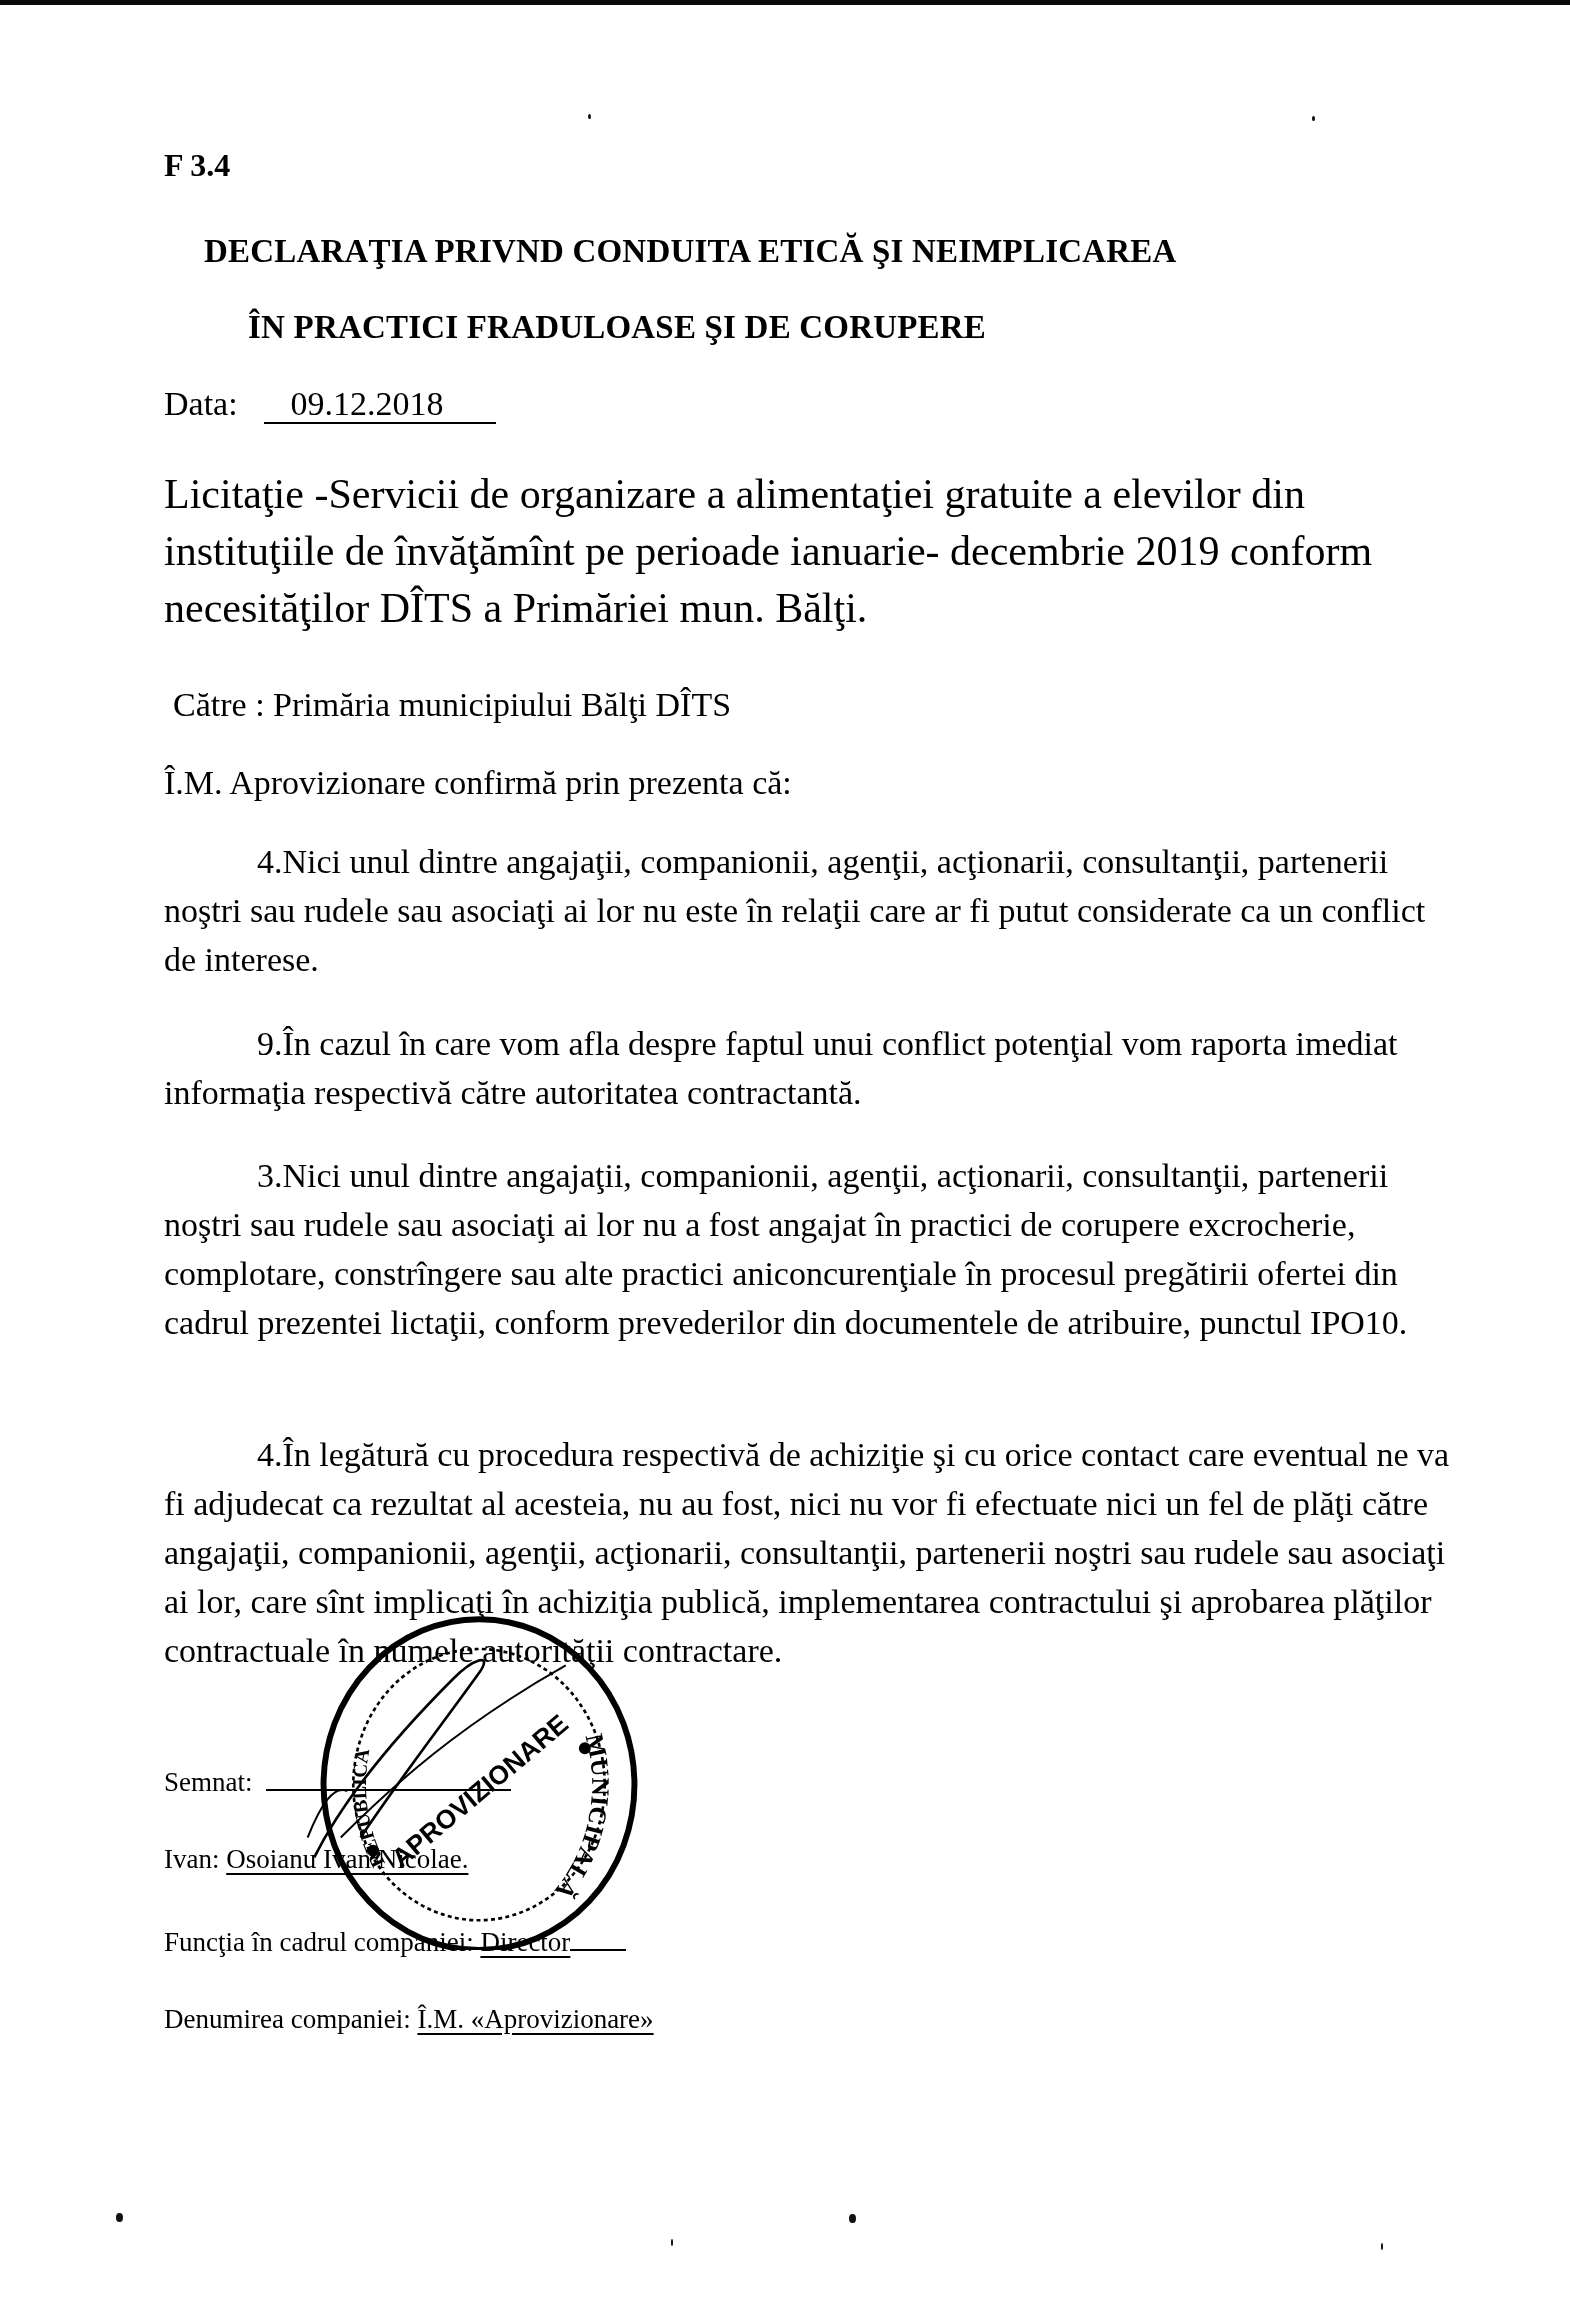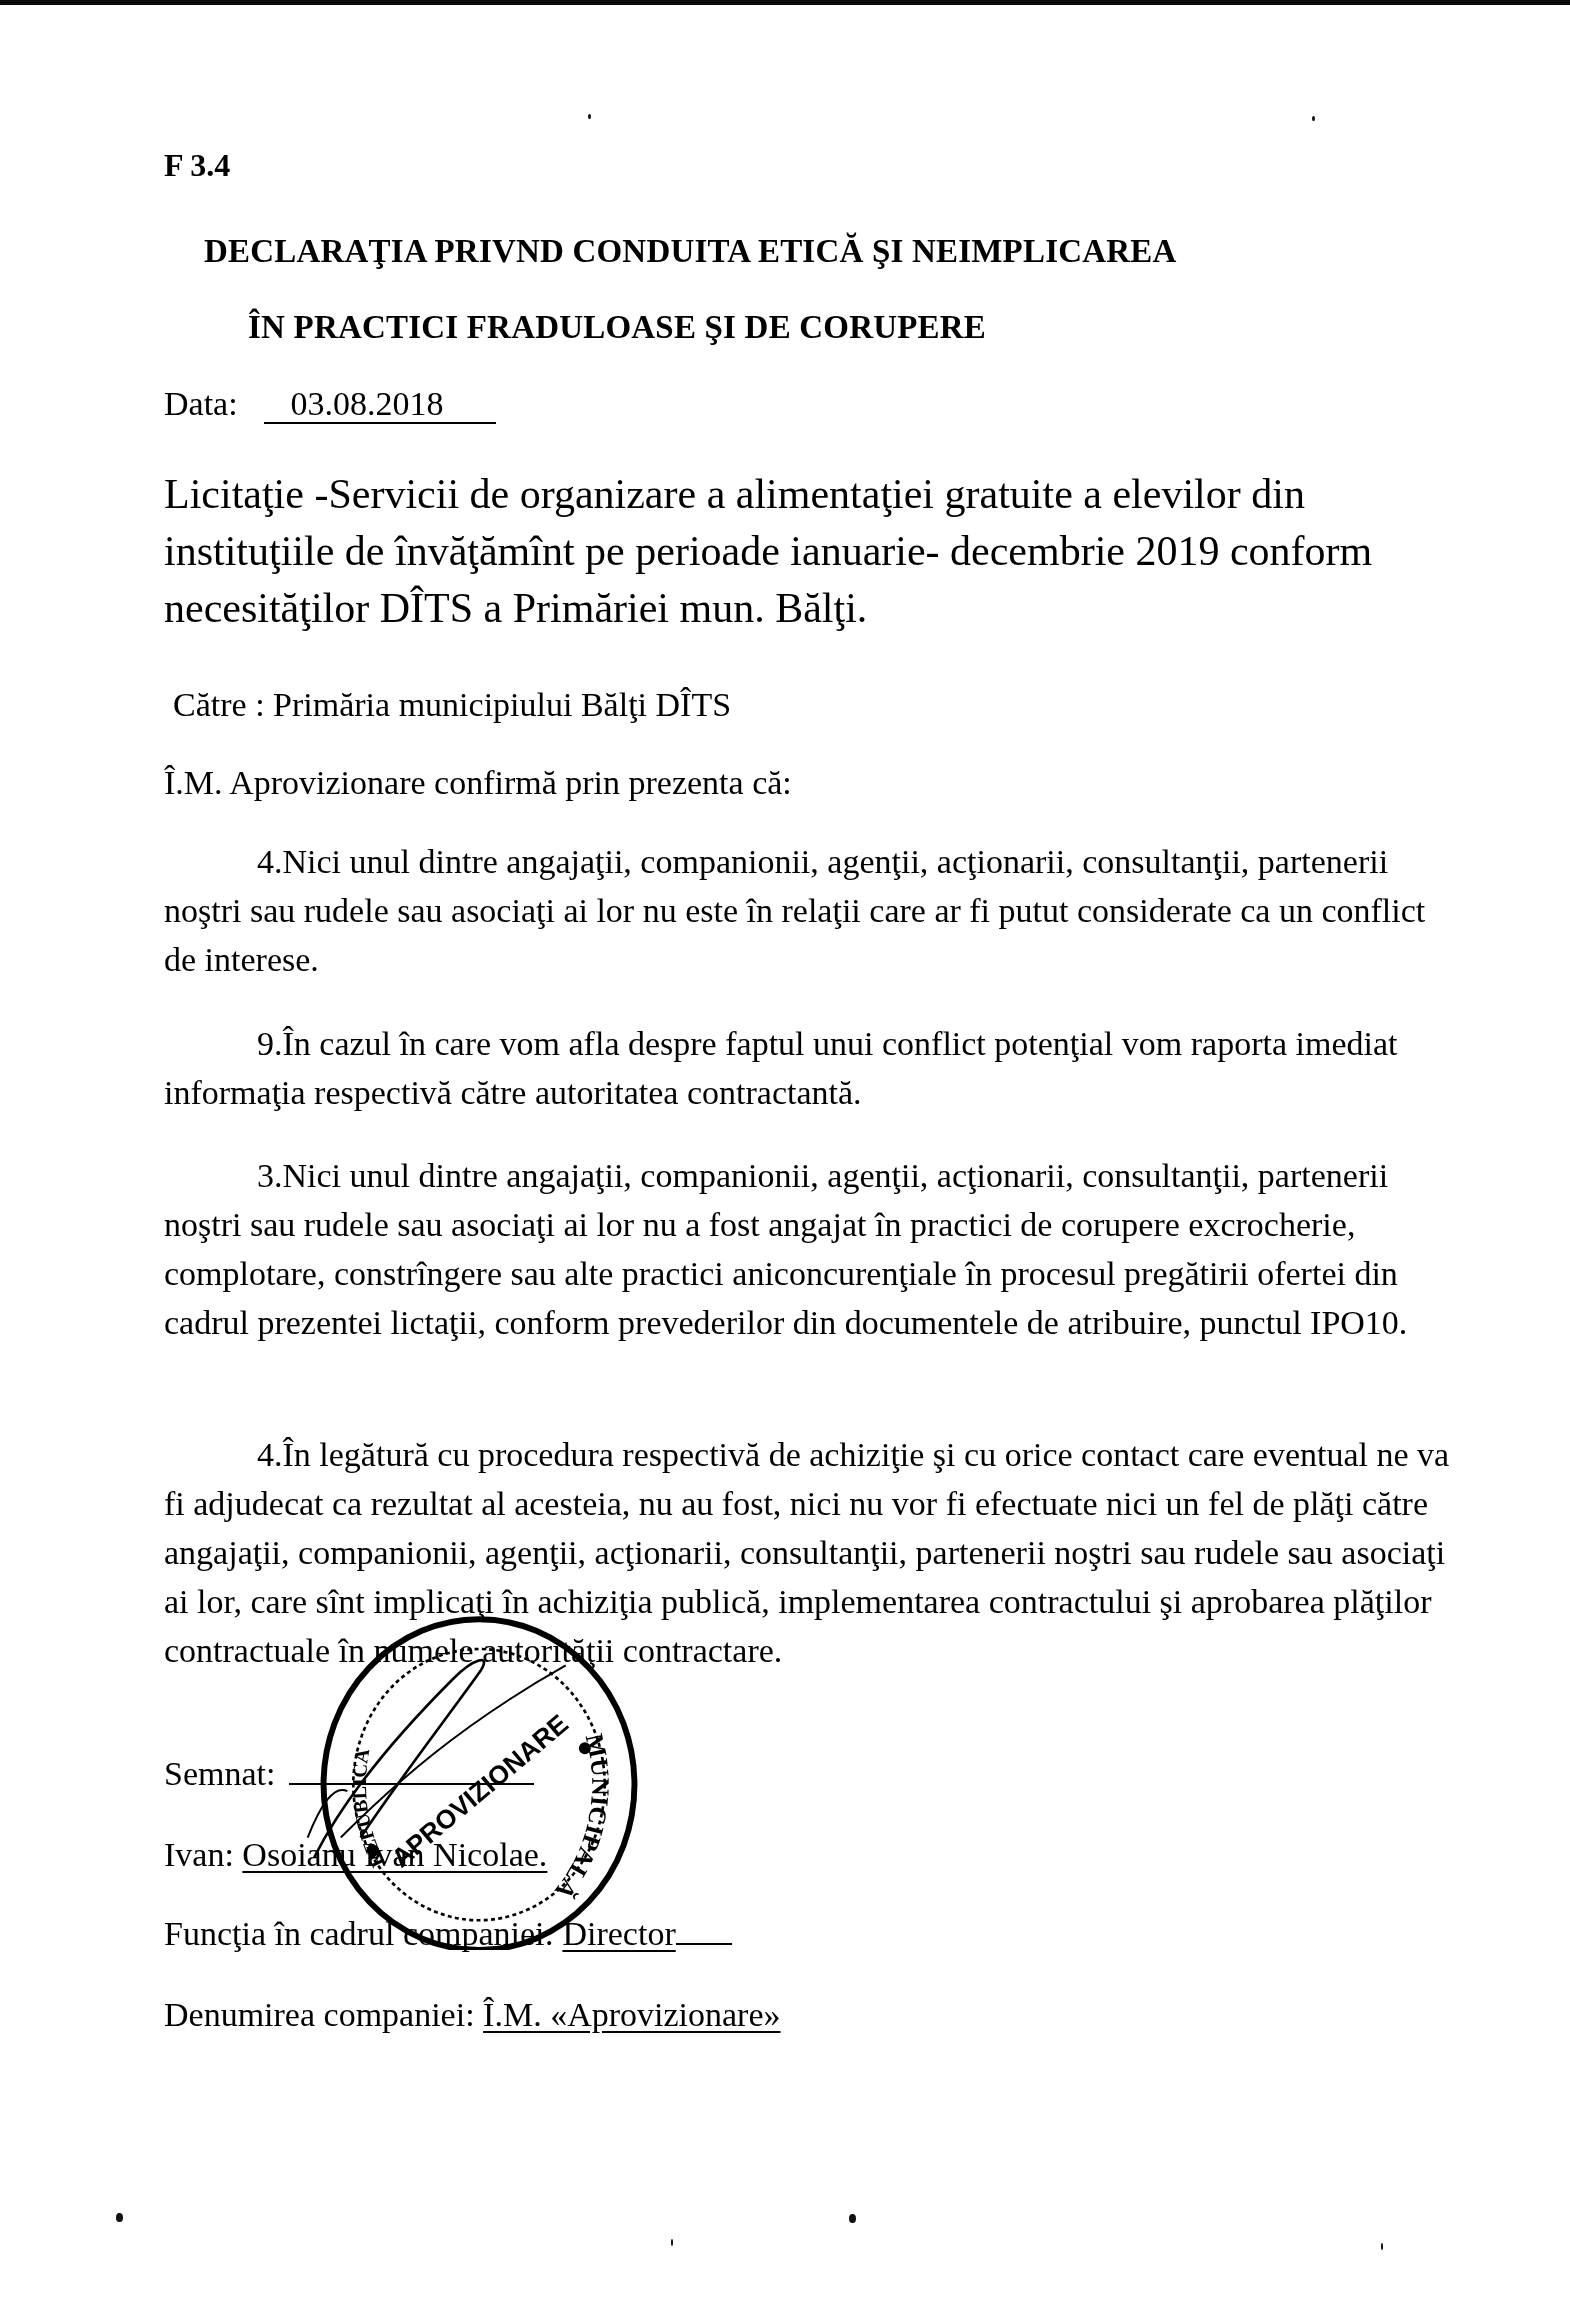--- a/index.html
+++ b/index.html
@@ -16,21 +16,21 @@
   .date-value { display: inline-block; border-bottom: 2px solid #000; padding: 0 53px 0 26.4px; margin-left: 26.4px; line-height: 1.05; }
   .subject { left: 164px; top: 466px; width: 1295px; font-size: 42px; line-height: 57px; white-space: normal; }
   .body-text { font-size: 34px; line-height: 48px; }
   .addressee { left: 173px; top: 681px; }
   .intro { left: 164px; top: 759px; }
   .para { position: absolute; left: 164px; width: 1295px; font-size: 34px; line-height: 49px; text-indent: 93px; white-space: normal; text-align: left; }
   .p1 { top: 837px; }
   .p2 { top: 1019px; }
   .p3 { top: 1151px; }
   .p4 { top: 1430px; }
-  .sig-row { left: 164px; font-size: 34px; }
+  .sig-row { left: 164px; font-size: 27px; margin-top: 8px; }
   .semnat { top: 1755px; }
   .sig-line { display: inline-block; width: 245px; border-bottom: 2.6px solid #000; margin-left: 13.2px; height: 26.4px; }
   .nume { top: 1836px; }
   .u { text-decoration: underline; text-decoration-thickness: 2px; text-underline-offset: 5.3px; }
   .functia { top: 1915px; }
   .func-blank { display: inline-block; width: 56px; border-bottom: 2px solid #000; height: 26.4px; }
   .denumirea { top: 1996px; }
   .stamp { position: absolute; left: 307px; top: 1606px; width: 344px; height: 344px; }
   .signature { position: absolute; left: 301px; top: 1639px; width: 278px; height: 225px; }
 </style>
@@ -44,21 +44,21 @@
 <div class="speck" style="left:1381px;top:2243px;width:2px;height:6.6px;"></div>
 <div class="speck" style="left:671px;top:2239px;width:2px;height:6.6px;"></div>
 <div class="speck" style="left:588px;top:114px;width:2.6px;height:5.3px;"></div>
 <div class="speck" style="left:1312px;top:116px;width:2.6px;height:5.3px;"></div>
 
 <div class="abs form-code">F 3.4</div>
 <div class="abs title title1">DECLARAŢIA PRIVND CONDUITA ETICĂ ŞI NEIMPLICAREA</div>
 <div class="abs title title2">ÎN  PRACTICI FRADULOASE ŞI DE CORUPERE</div>
 
 <div class="abs date-row">
-  <span>Data:</span><span class="date-value">03.08.2018</span>
+  <span>Data:</span><span class="date-value">09.12.2018</span>
 </div>
 
 <div class="abs subject">Licitaţie -Servicii de organizare a alimentaţiei gratuite a elevilor din instituţiile de învăţămînt pe perioade ianuarie- decembrie 2019 conform necesităţilor DÎTS a Primăriei mun. Bălţi.</div>
 
 <div class="abs body-text addressee">Către : Primăria municipiului Bălţi DÎTS</div>
 <div class="abs body-text intro">Î.M. Aprovizionare confirmă prin prezenta că:</div>
 
 <div class="para p1">4.Nici unul dintre angajaţii, companionii, agenţii, acţionarii, consultanţii, partenerii noştri sau rudele sau asociaţi ai lor nu este în relaţii care ar fi putut considerate ca un conflict de interese.</div>
 <div class="para p2">9.În cazul în care vom afla despre faptul unui conflict potenţial vom raporta imediat informaţia respectivă către autoritatea contractantă.</div>
 <div class="para p3">3.Nici unul dintre angajaţii, companionii, agenţii, acţionarii, consultanţii, partenerii noştri sau rudele sau asociaţi ai lor nu a fost angajat în practici de corupere excrocherie, complotare, constrîngere sau alte practici aniconcurenţiale în procesul pregătirii ofertei din cadrul prezentei lictaţii, conform prevederilor din documentele de atribuire, punctul IPO10.</div>

